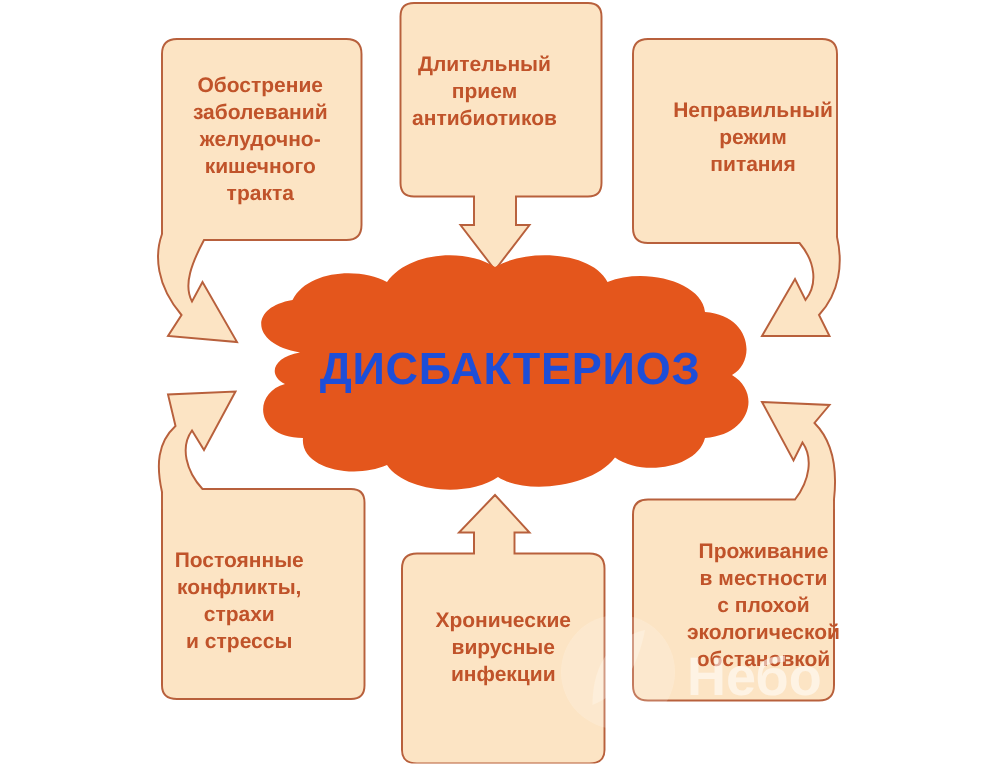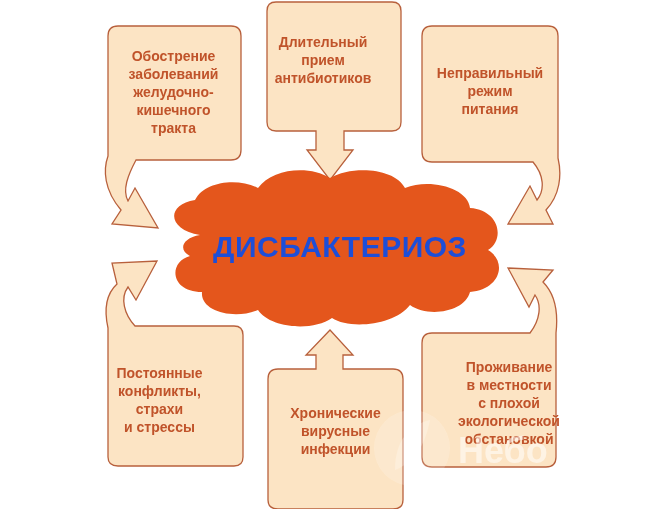--- a/index.html
+++ b/index.html
@@ -138,21 +138,21 @@
 <div class="label" style="left:108px; top:47px; width:131px;">Обострение
 заболеваний
 желудочно-
 кишечного
 тракта</div>
 
 <div class="label" style="left:256px; top:33px; width:134px;">Длительный
 прием
 антибиотиков</div>
 
-<div class="label" style="left:422px; top:64px; width:136px;">Неправильный
+<div class="label" style="left:434px; top:64px; width:136px;">Неправильный
 режим
 питания</div>
 
 <div class="center-label" style="left:190px; top:230px; width:300px;">ДИСБАКТЕРИОЗ</div>
 
 <div class="label" style="left:92px; top:364px; width:135px;">Постоянные
 конфликты,
 страхи
 и стрессы</div>
 

